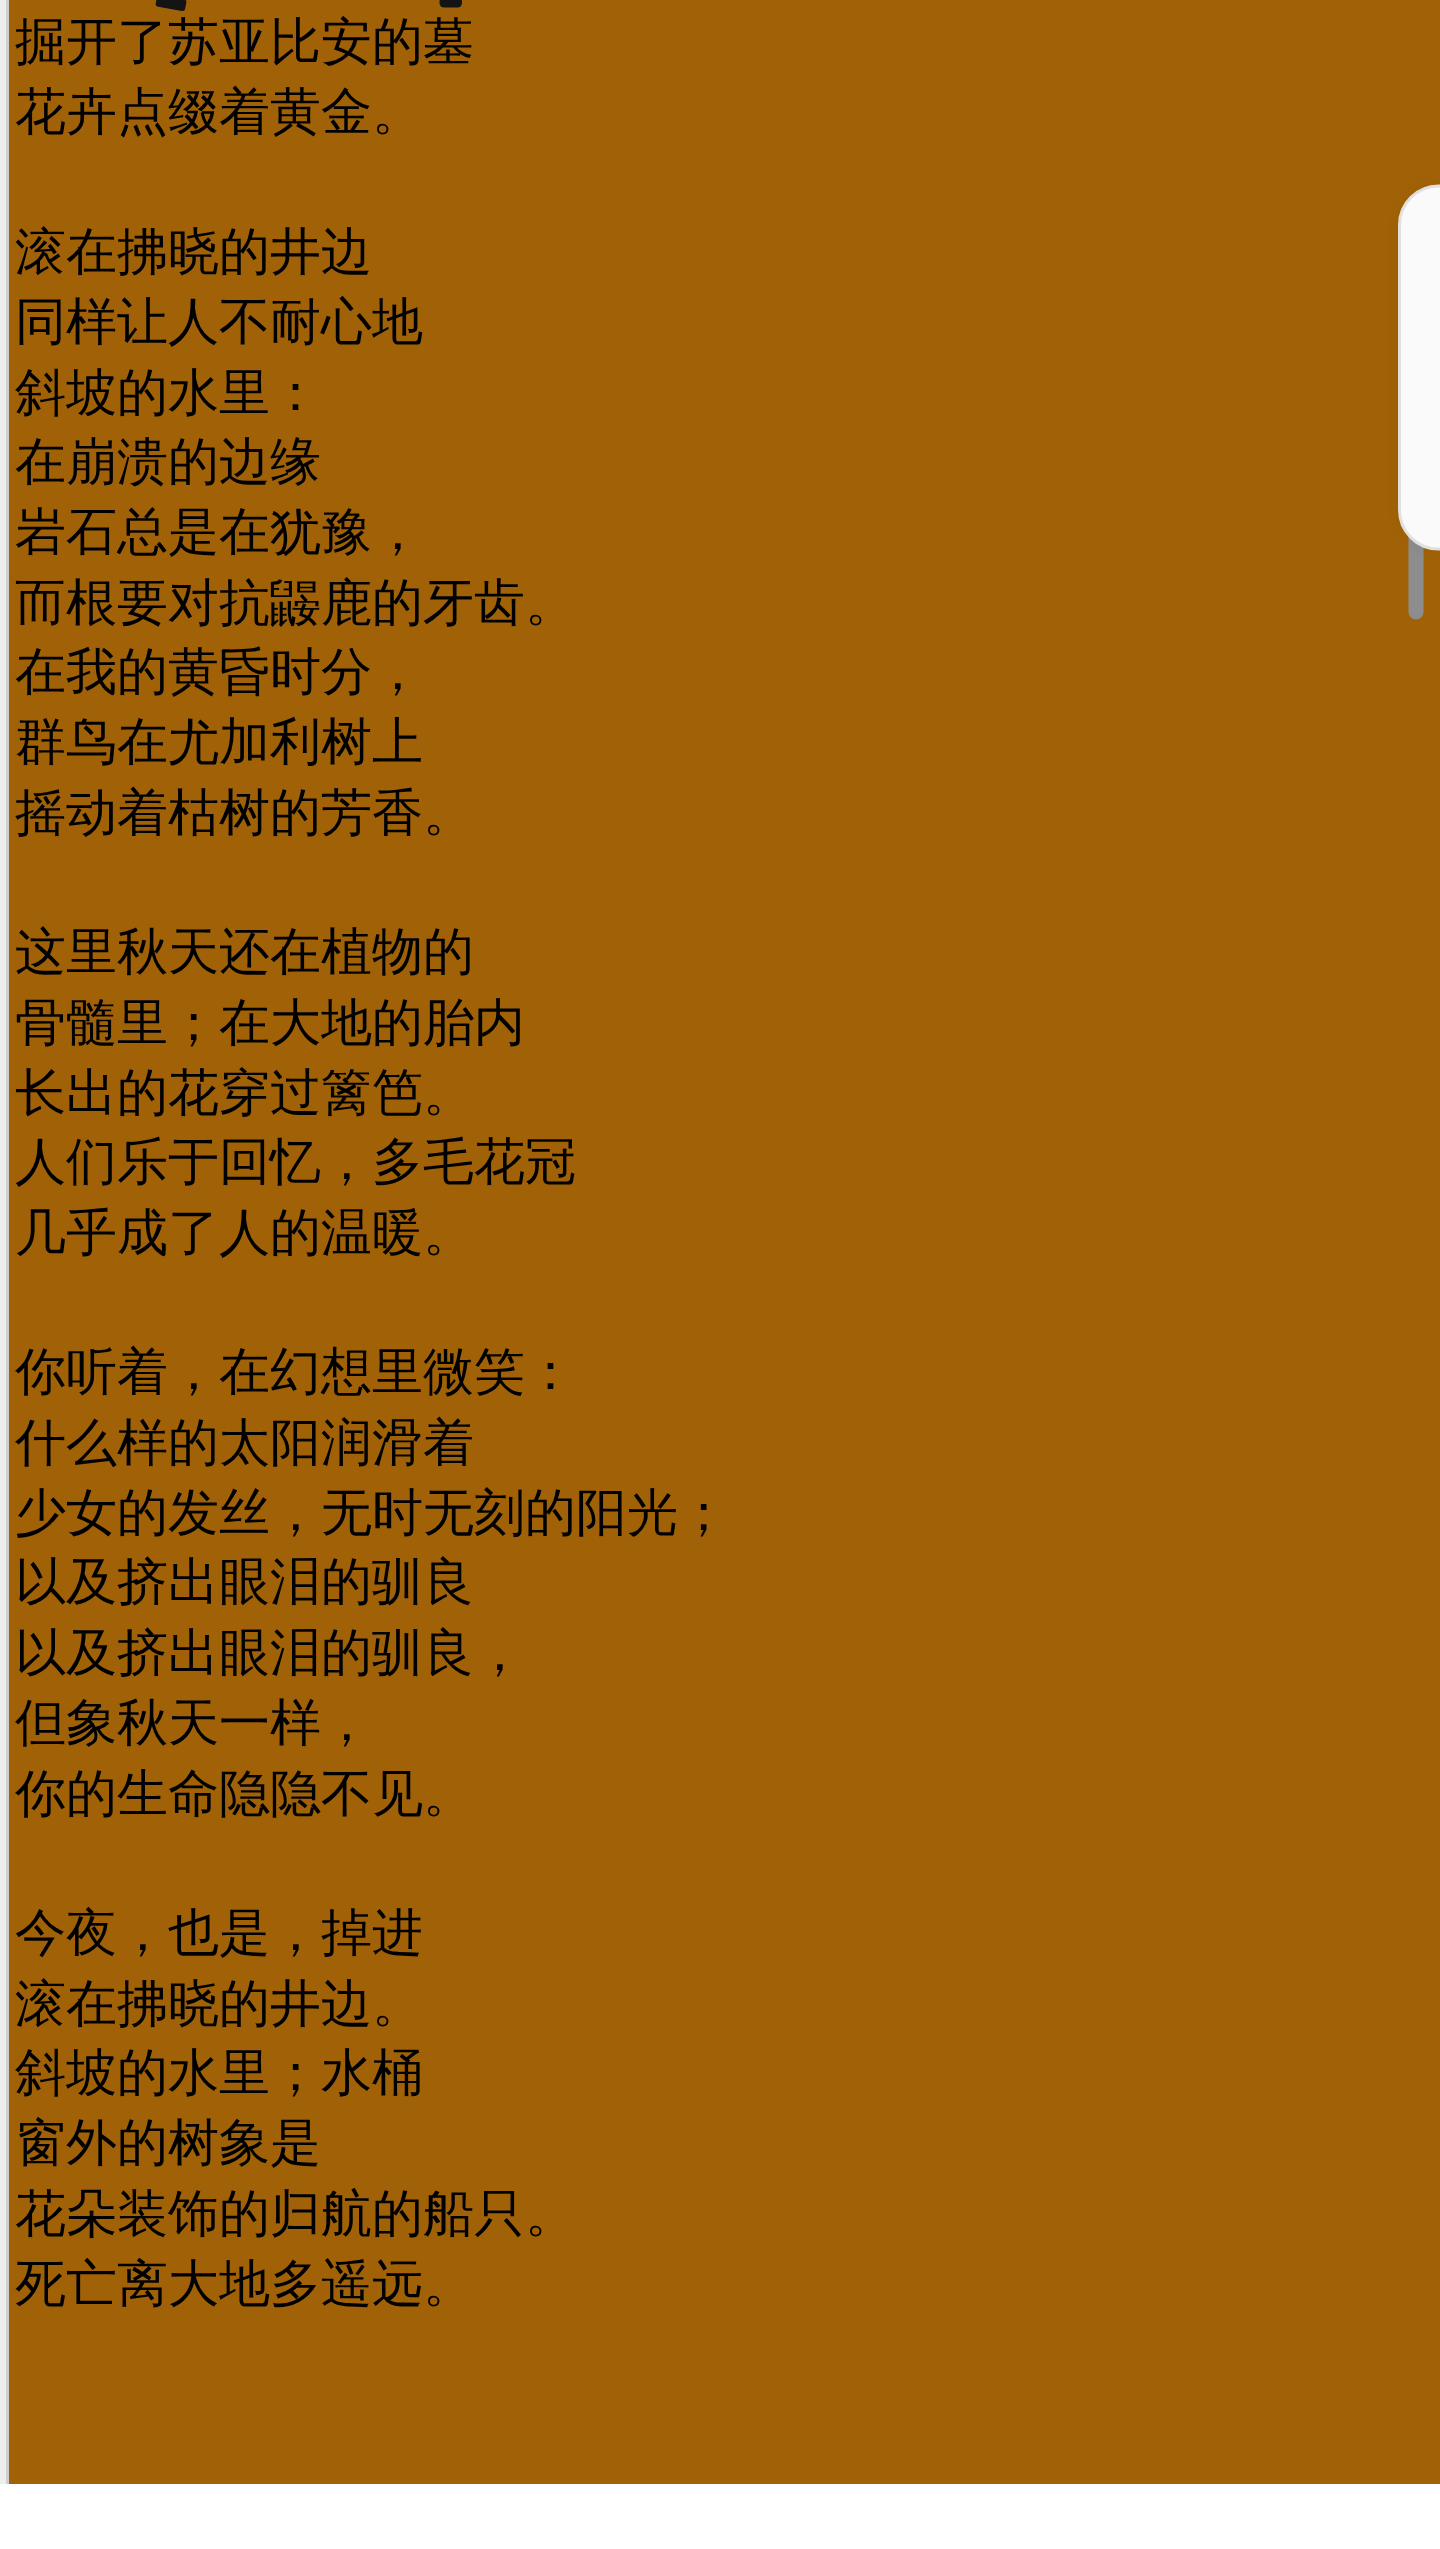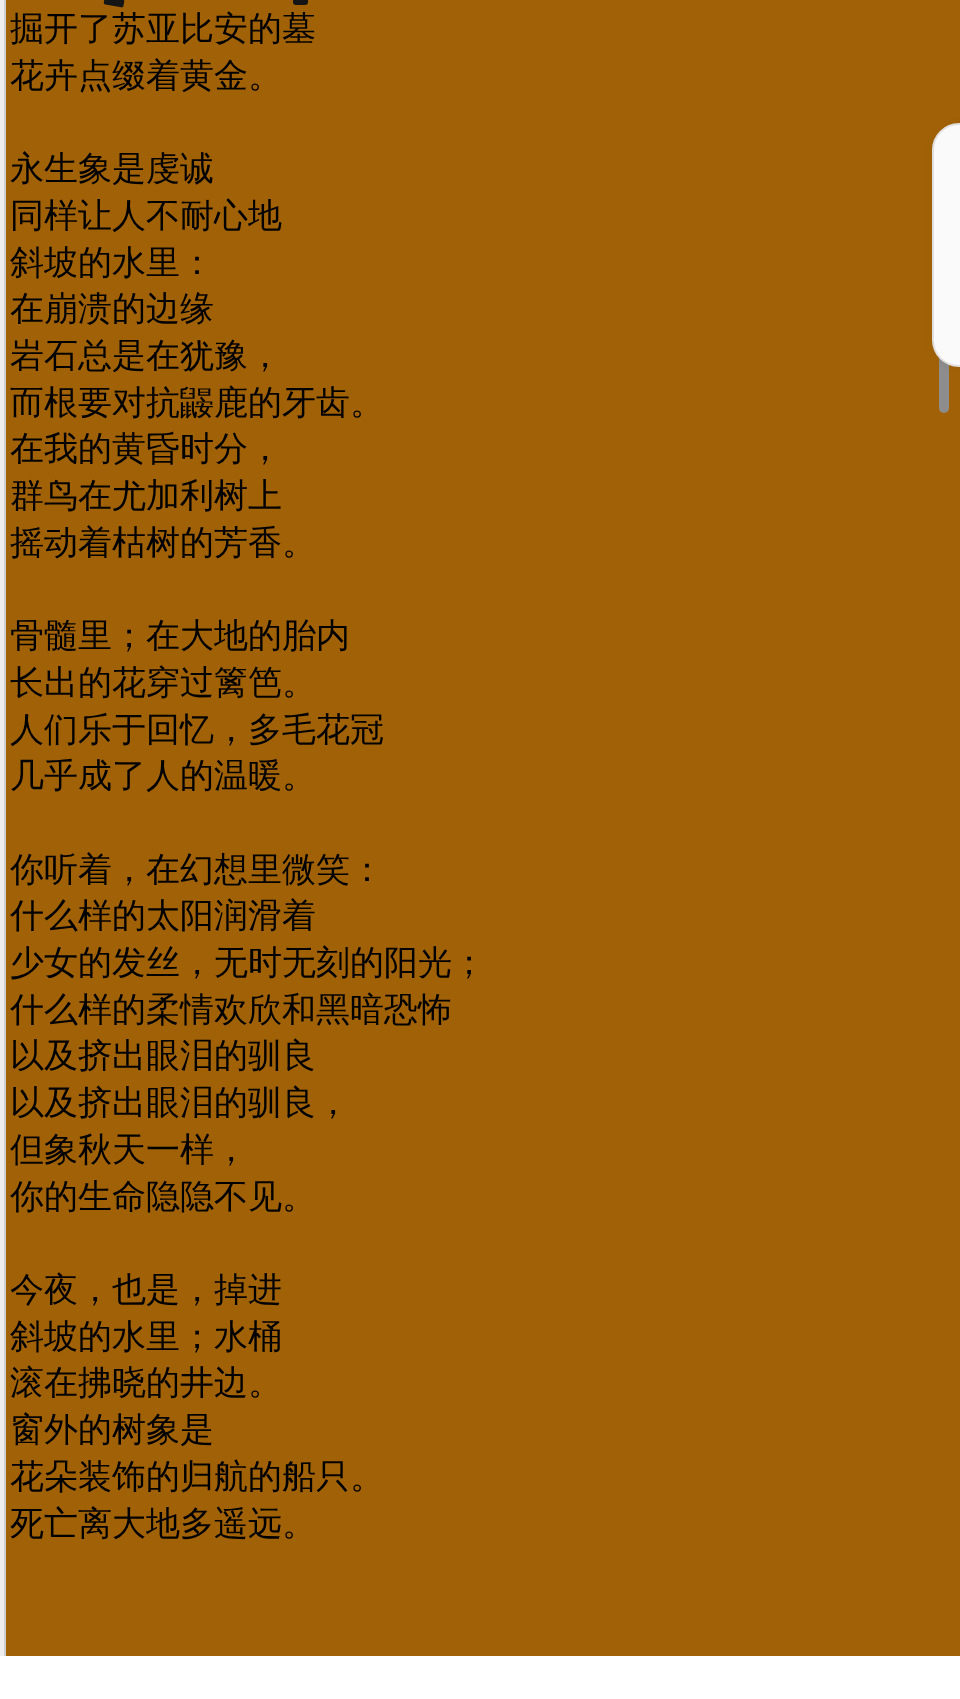--- a/index.html
+++ b/index.html
@@ -78,47 +78,47 @@
   <div class="left-line"></div>
 
   <div class="fragment f1"></div>
   <div class="fragment f2"></div>
 
   <div class="poem">
 
   <div class="poem-line">掘开了苏亚比安的墓</div>
       <div class="poem-line">花卉点缀着黄金。</div>
       <div class="poem-line"></div>
-      <div class="poem-line">永生象是虔诚</div>
+      <div class="poem-line">滚在拂晓的井边</div>
       <div class="poem-line">同样让人不耐心地</div>
       <div class="poem-line">斜坡的水里：</div>
       <div class="poem-line">在崩溃的边缘</div>
       <div class="poem-line">岩石总是在犹豫，</div>
       <div class="poem-line">而根要对抗鼹鹿的牙齿。</div>
       <div class="poem-line">在我的黄昏时分，</div>
       <div class="poem-line">群鸟在尤加利树上</div>
       <div class="poem-line">摇动着枯树的芳香。</div>
       <div class="poem-line"></div>
+      <div class="poem-line">这里秋天还在植物的</div>
       <div class="poem-line">骨髓里；在大地的胎内</div>
       <div class="poem-line">长出的花穿过篱笆。</div>
       <div class="poem-line">人们乐于回忆，多毛花冠</div>
       <div class="poem-line">几乎成了人的温暖。</div>
       <div class="poem-line"></div>
       <div class="poem-line">你听着，在幻想里微笑：</div>
       <div class="poem-line">什么样的太阳润滑着</div>
       <div class="poem-line">少女的发丝，无时无刻的阳光；</div>
-      <div class="poem-line">什么样的柔情欢欣和黑暗恐怖</div>
       <div class="poem-line">以及挤出眼泪的驯良</div>
       <div class="poem-line">以及挤出眼泪的驯良，</div>
       <div class="poem-line">但象秋天一样，</div>
       <div class="poem-line">你的生命隐隐不见。</div>
       <div class="poem-line"></div>
       <div class="poem-line">今夜，也是，掉进</div>
+      <div class="poem-line">滚在拂晓的井边。</div>
       <div class="poem-line">斜坡的水里；水桶</div>
-      <div class="poem-line">滚在拂晓的井边。</div>
       <div class="poem-line">窗外的树象是</div>
       <div class="poem-line">花朵装饰的归航的船只。</div>
       <div class="poem-line">死亡离大地多遥远。</div>
     </div>
 
   <div class="scroll-thumb"></div>
 
   <div class="edge-pill"></div>
 
   <div class="fab-peek"></div>

